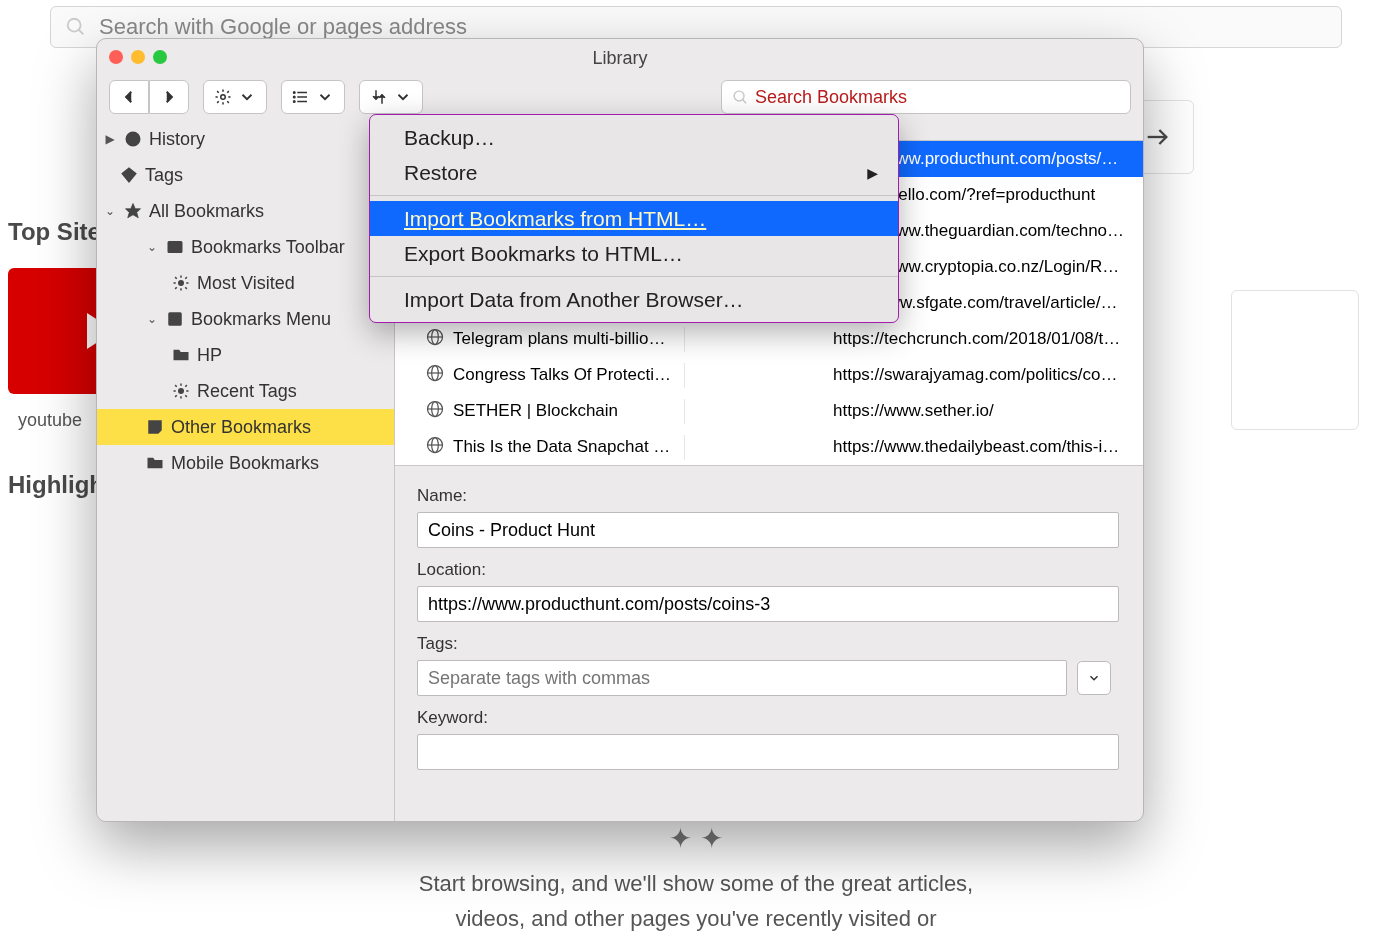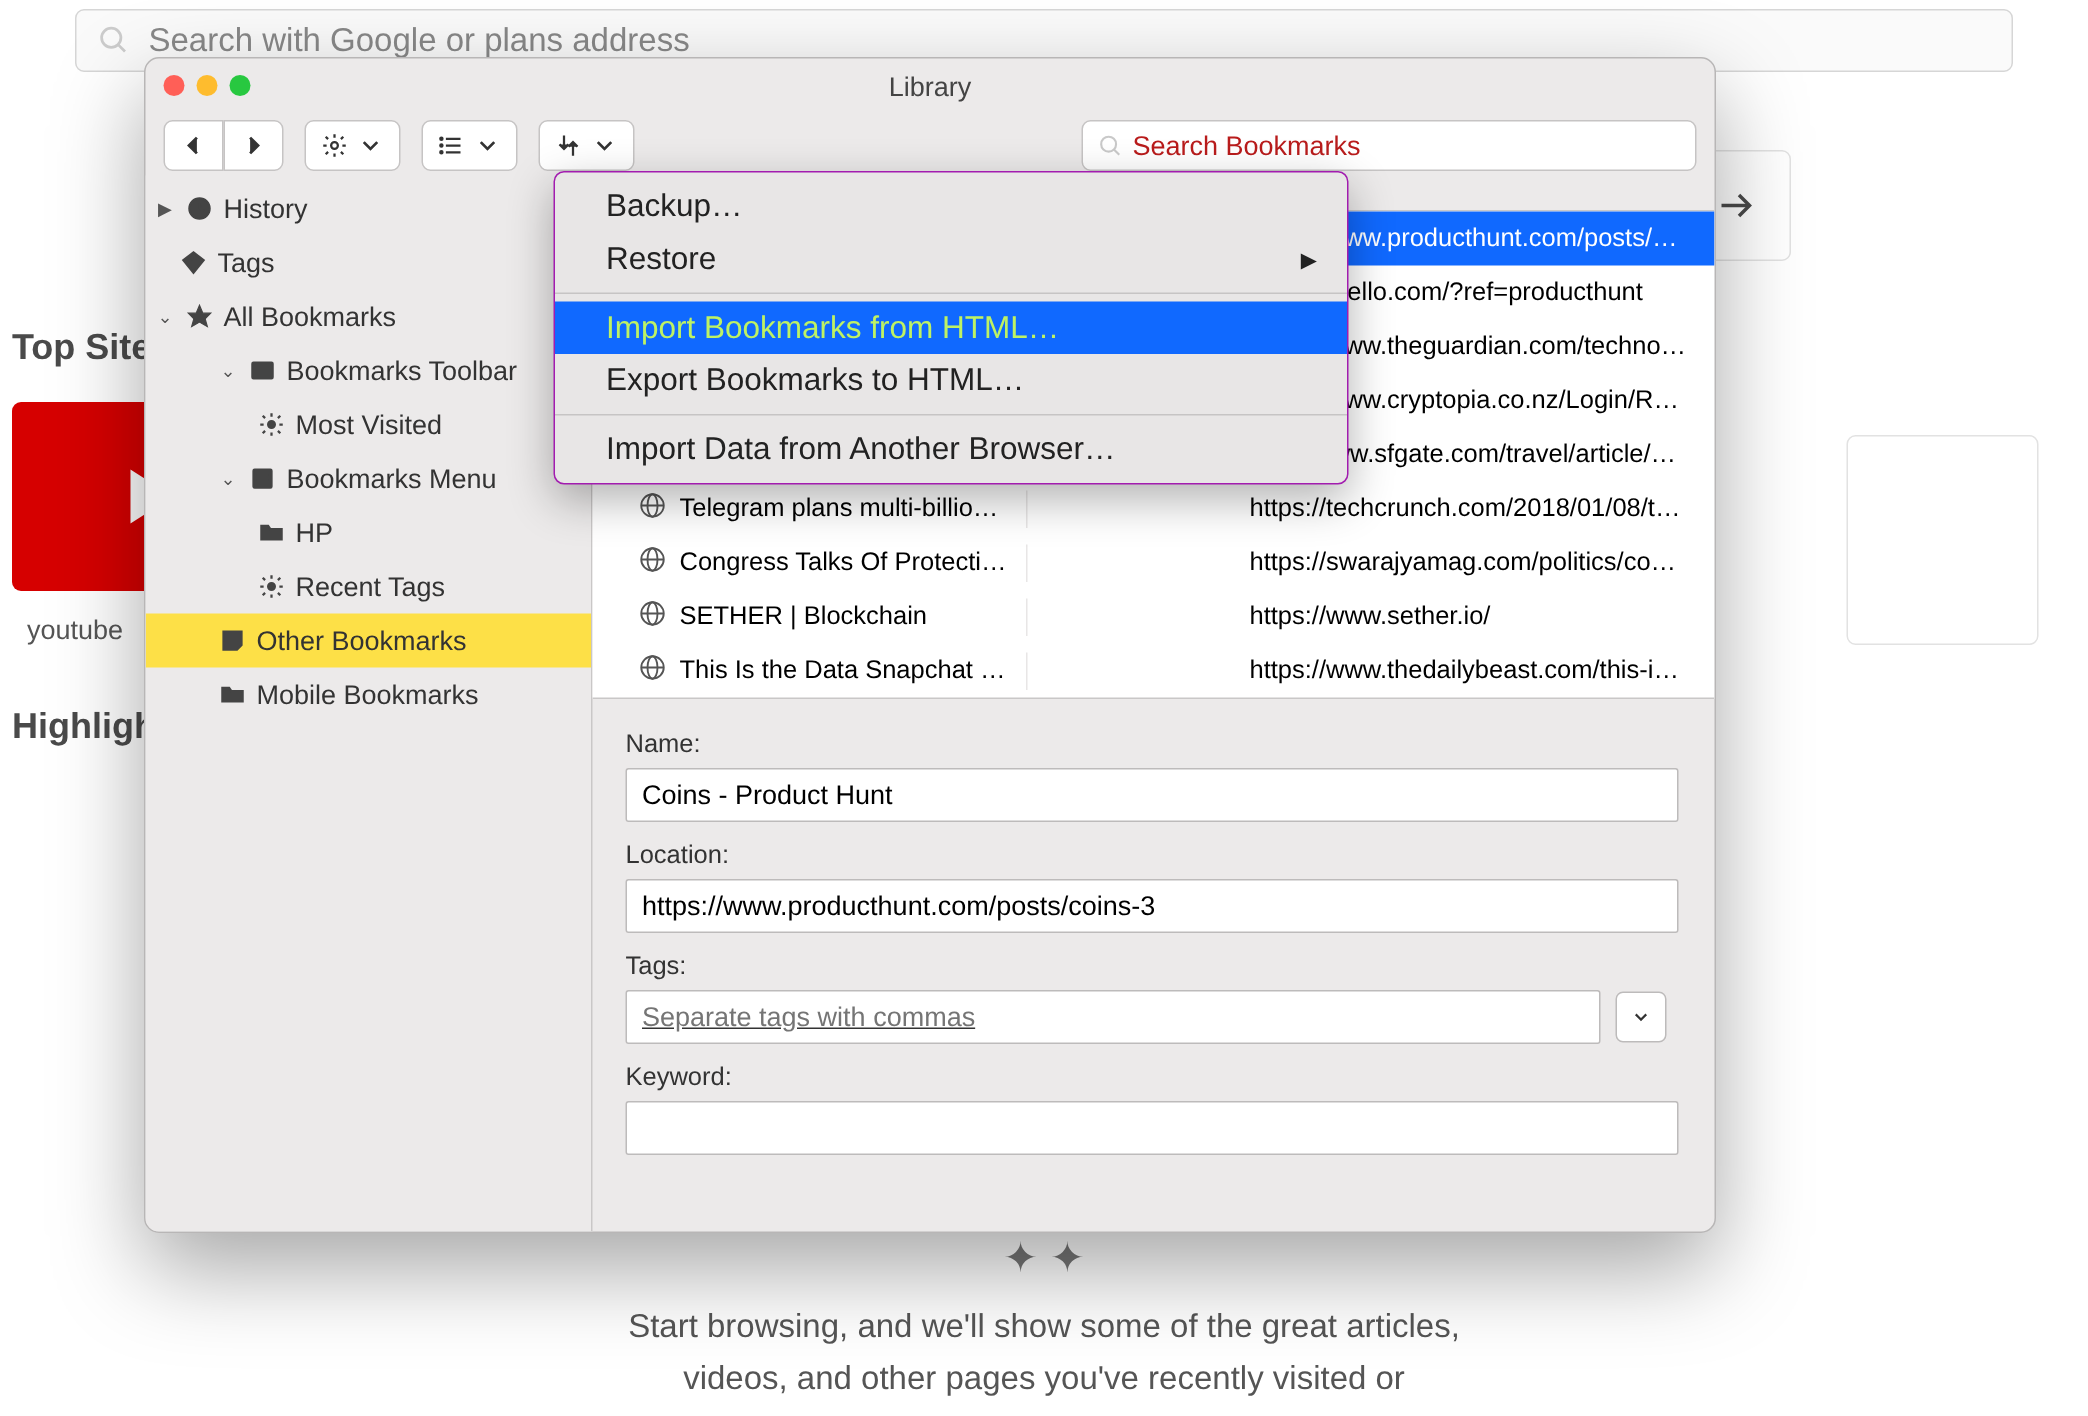--- a/index.html
+++ b/index.html
@@ -63,44 +63,44 @@
 .bm-name { flex:0 0 290px; display:flex; align-items:center; gap:8px; padding-left:30px; overflow:hidden; white-space:nowrap; text-overflow:ellipsis; border-right:1px solid #e8e6e6; }
 .bm-row.selected .bm-name { border-right-color: transparent; }
 .bm-tags { flex:0 0 142px; border-right:1px solid #e8e6e6; }
 .bm-row.selected .bm-tags { border-right-color: transparent; }
 .bm-loc { flex:1; padding-left:6px; overflow:hidden; white-space:nowrap; text-overflow:ellipsis; }
 .globe svg { width:20px; height:20px; stroke:#555; fill:none; stroke-width:1.5; }
 
 .detail-pane { flex:1; padding:14px 22px; display:flex; flex-direction:column; gap:6px; font-size:17px; color:#333; overflow:auto; }
 .detail-pane label { margin-top:6px; }
 .detail-input { height:36px; background:#fff; border:1px solid #bdbbbb; border-radius:2px; padding:0 10px; font-size:18px; width:702px; }
-.tags-row { display:flex; gap:10px; align-items:center;text-decoration:underline; }
+.tags-row { display:flex; gap:10px; align-items:center; }
 .tags-row .detail-input { flex:0 0 650px; color:#999; }
 .tags-dd { width:34px; height:34px; border:1px solid #bdbbbb; border-radius:5px; background:#fff; display:flex; align-items:center; justify-content:center; }
 
 
 .dropdown { position:absolute; left:272px; top:75px; width:530px; background:#e8e6e6; border:1px solid #a21caf; border-radius:7px; box-shadow:0 10px 30px rgba(0,0,0,.3); padding:5px 0; font-size:21px; color:#222; }
 .dd-item { height:35px; display:flex; align-items:center; padding:0 34px; position:relative; }
-.dd-item.hovered { background:#1069ff; color:#bef264; }
+.dd-item.hovered { background:#1069ff; color:#fef9c3;text-decoration:underline; }
 .dd-item .sub-arrow { position:absolute; right:20px; font-size:14px; }
 .dd-sep { height:1px; background:#c6c4c4; margin:5px 0; }
 
 input { font-family: inherit; font-size: inherit; }
 </style>
 </head>
 <body>
 
 <div class="browser-bg">
   <div class="addr-bar-wrap">
     <div class="addr-bar">
       <svg viewBox="0 0 24 24" fill="none" stroke="#888" stroke-width="2">
           <circle cx="10" cy="10" r="7"></circle>
           <line x1="20" y1="20" x2="15" y2="15"></line>
         </svg>
-      <span>Search with Google or plans address</span>
+      <span>Search with Google or pages address</span>
     </div>
   </div>
   <div class="bg-arrow-card">
     <svg viewBox="0 0 24 24">
         <line x1="4" y1="12" x2="20" y2="12"></line>
         <polyline points="14,6 20,12 14,18"></polyline>
       </svg>
   </div>
   <div class="bg-content">
     <div class="bg-topsites">Top Sites</div>

